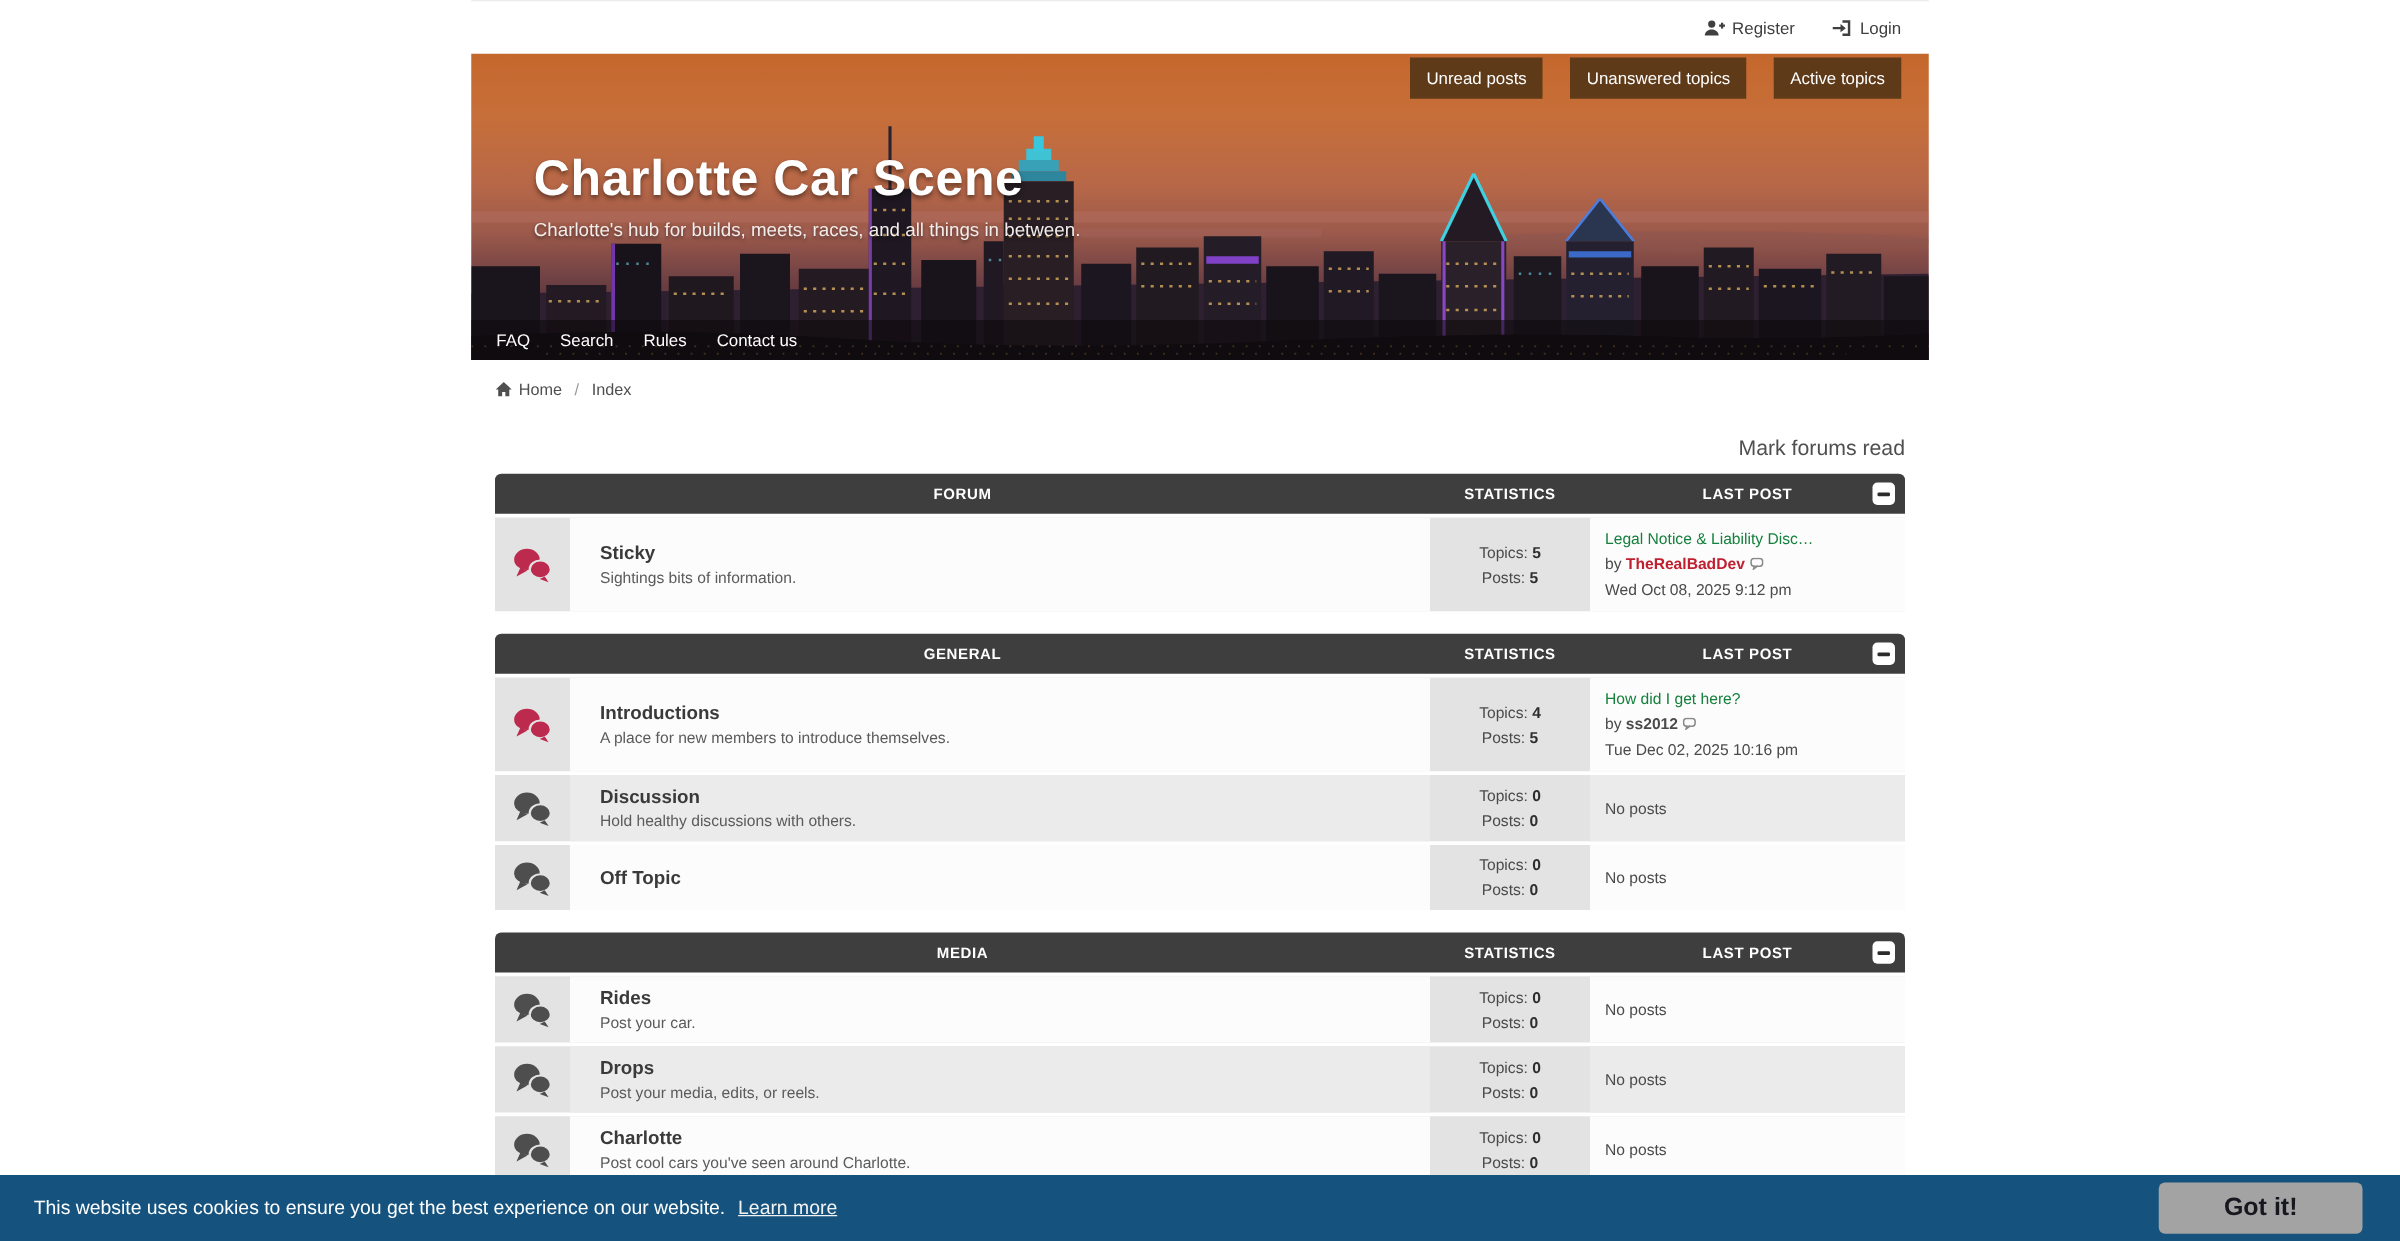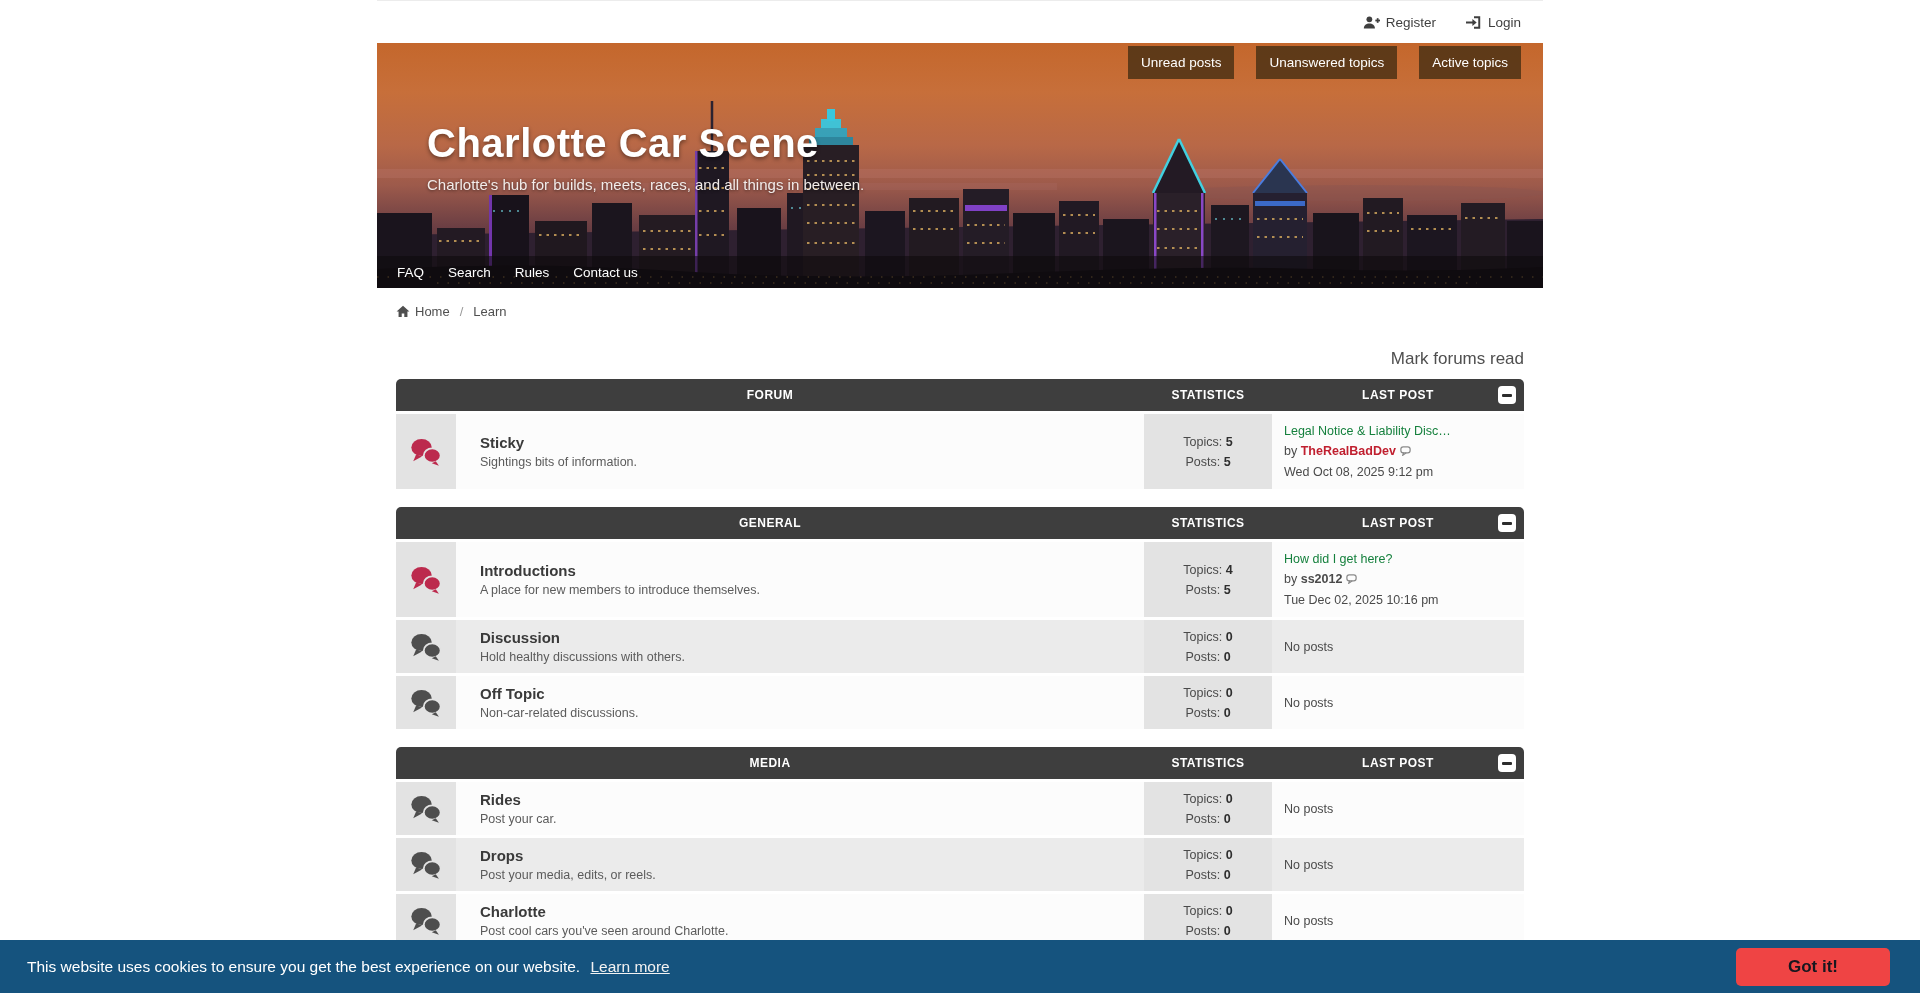--- a/index.html
+++ b/index.html
@@ -57,21 +57,21 @@
   .cell-last a.lp-title { color:#15803d; text-decoration:none; cursor:pointer; }
   .lp-user { font-weight:bold; color:#4a4a4a; text-decoration:none; cursor:pointer; }
   .lp-user.user-red { color:#c01f2f; }
   .lp-quote { display:inline-block; vertical-align:-1px; margin-left:4px; cursor:pointer; }
   .no-posts { font-size:12.5px; color:#4a4a4a; }
 
   
   .cookie { position:fixed; left:0; right:0; bottom:0; height:53px; background:#15537e; z-index:50; display:flex; align-items:center; justify-content:space-between; padding:0 30px 0 27px; }
   .cookie-msg { color:#fff; font-size:15.5px; }
   .cookie-msg a { color:#f2f2f2; text-decoration:underline; margin-left:6px; cursor:pointer; }
-  .cookie-btn { background:#ef4444; border:none; border-radius:5px; font-family:"Liberation Sans",sans-serif; font-size:17px; font-weight:bold; color:#17171f; padding:9px 52px; cursor:pointer; }
+  .cookie-btn { background:#a3a3a3; border:none; border-radius:5px; font-family:"Liberation Sans",sans-serif; font-size:20px; font-weight:bold; color:#17171f; padding:9px 52px; cursor:pointer; }
 </style>
 </head>
 <body>
 
 <div class="site">
 
   <div class="topbar">
     <a>
       <svg width="17" height="15" viewBox="0 0 20 16">
         <circle cx="7.5" cy="4.2" r="3.4" fill="#3f3f3f"></circle>
@@ -206,21 +206,21 @@
   </div>
 
   <div class="crumbbar">
     <a class="home">
       <svg width="14" height="13" viewBox="0 0 24 22">
         <path d="M1 11 L12 1 L23 11 h-3.4 v9.5 h-5.4 v-6 h-4.4 v6 H4.4 V11 Z" fill="#4f4f4f"></path>
       </svg>
       <span>Home</span>
     </a>
     <span class="sep">/</span>
-    <span>Learn</span>
+    <span>Index</span>
   </div>
 
   <div class="markread">
     <a>Mark forums read</a>
   </div>
 
   <div class="sections">
   <div class="section">
     <div class="sec-head">
       <div class="h-name">FORUM</div>
@@ -330,21 +330,20 @@
     <div class="cell-icon">
       <svg width="32" height="29" viewBox="0 0 36 32">
         <ellipse cx="13" cy="11.5" rx="11.5" ry="9.5" fill="currentColor"></ellipse>
         <path d="M7 19 L3.6 27 L13.5 21.5 Z" fill="currentColor"></path>
         <ellipse cx="25" cy="20.5" rx="9.5" ry="8" fill="currentColor" stroke="#e3e3e3" stroke-width="2"></ellipse>
         <path d="M29 27 L32.5 32 L24.5 29.2 Z" fill="currentColor"></path>
       </svg>
     </div>
     <div class="cell-desc">
       <a class="forum-title">Off Topic</a>
-      <div class="forum-desc">Non-car-related discussions.</div>
     </div>
     <div class="cell-stats">
       <span><span>Topics:</span> <b>0</b></span>
       <span><span>Posts:</span> <b>0</b></span>
     </div>
     <div class="cell-last">
 
       <span class="no-posts">No posts</span>
     </div>
   </div>

